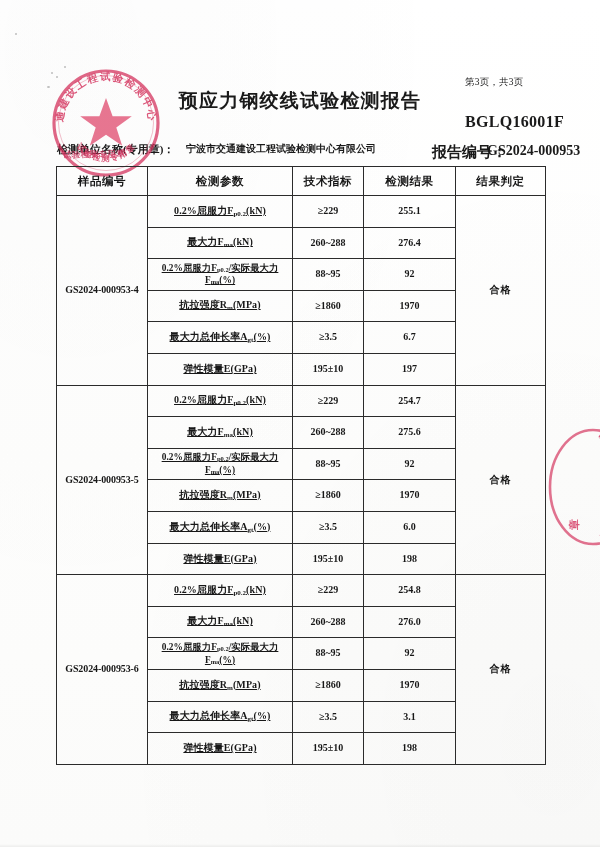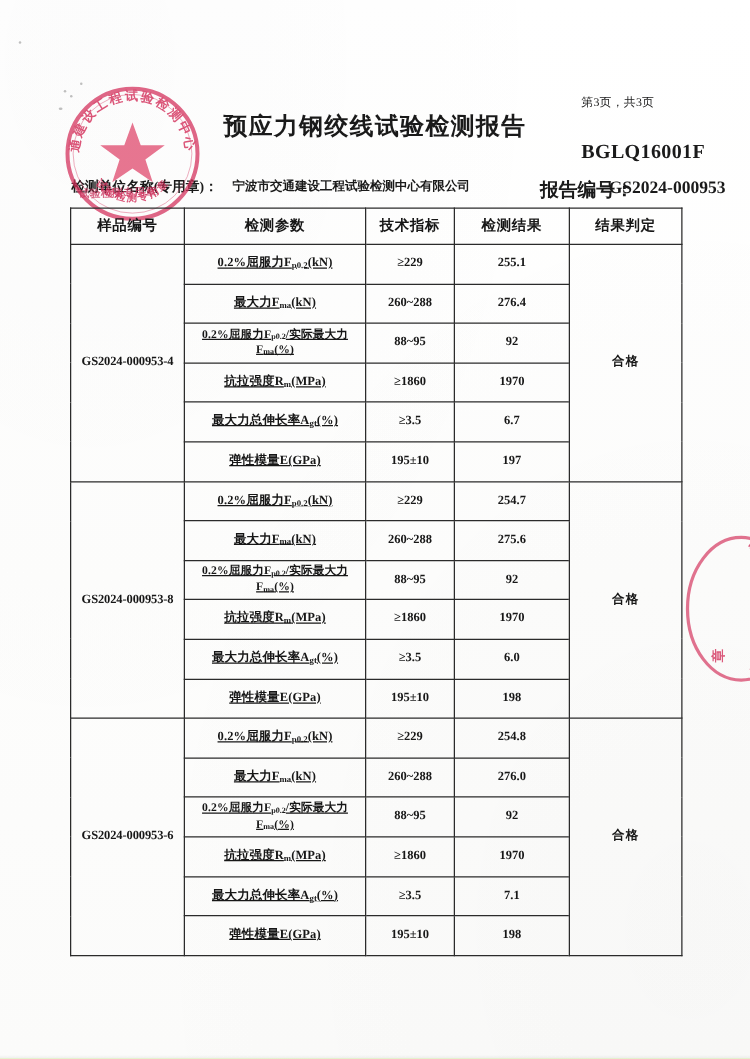--- a/index.html
+++ b/index.html
@@ -295,21 +295,21 @@
             <td class="rowcell param">最大力总伸长率A<sub>gt</sub>(%)</td>
             <td class="rowcell">≥3.5</td>
             <td class="rowcell">6.7</td>
           </tr>
           <tr>
             <td class="rowcell param">弹性模量E(GPa)</td>
             <td class="rowcell">195±10</td>
             <td class="rowcell">197</td>
           </tr>
           <tr class="block-sep">
-            <td rowspan="6" class="sample-id">GS2024-000953-8</td>
+            <td rowspan="6" class="sample-id">GS2024-000953-5</td>
             <td class="rowcell param">0.2%屈服力F<sub>p0.2</sub>(kN)</td>
             <td class="rowcell">≥229</td>
             <td class="rowcell">254.7</td>
             <td rowspan="6" class="verdict">合格</td>
           </tr>
           <tr>
             <td class="rowcell param">最大力F<sub>ma</sub>(kN)</td>
             <td class="rowcell">260~288</td>
             <td class="rowcell">275.6</td>
           </tr>
@@ -351,21 +351,21 @@
             <td class="rowcell">92</td>
           </tr>
           <tr>
             <td class="rowcell param">抗拉强度R<sub>m</sub>(MPa)</td>
             <td class="rowcell">≥1860</td>
             <td class="rowcell">1970</td>
           </tr>
           <tr>
             <td class="rowcell param">最大力总伸长率A<sub>gt</sub>(%)</td>
             <td class="rowcell">≥3.5</td>
-            <td class="rowcell">7.1</td>
+            <td class="rowcell">3.1</td>
           </tr>
           <tr>
             <td class="rowcell param">弹性模量E(GPa)</td>
             <td class="rowcell">195±10</td>
             <td class="rowcell">198</td>
           </tr>
         </tbody>
     </table>
   </div>
 

